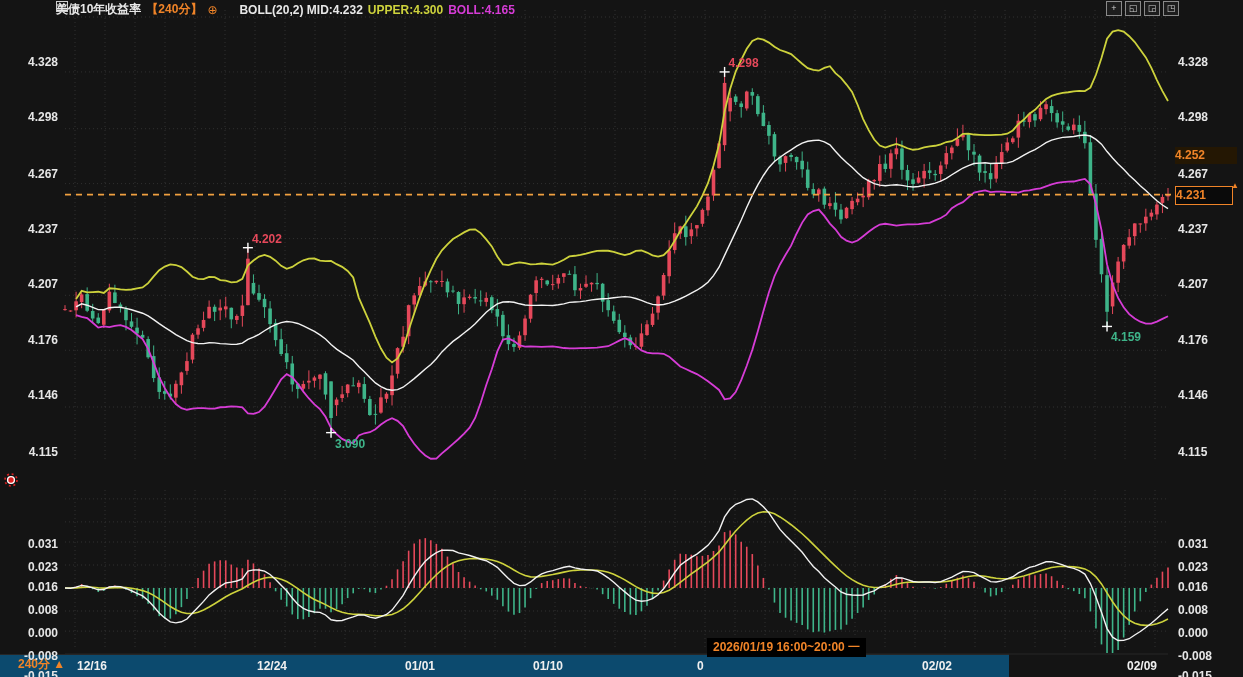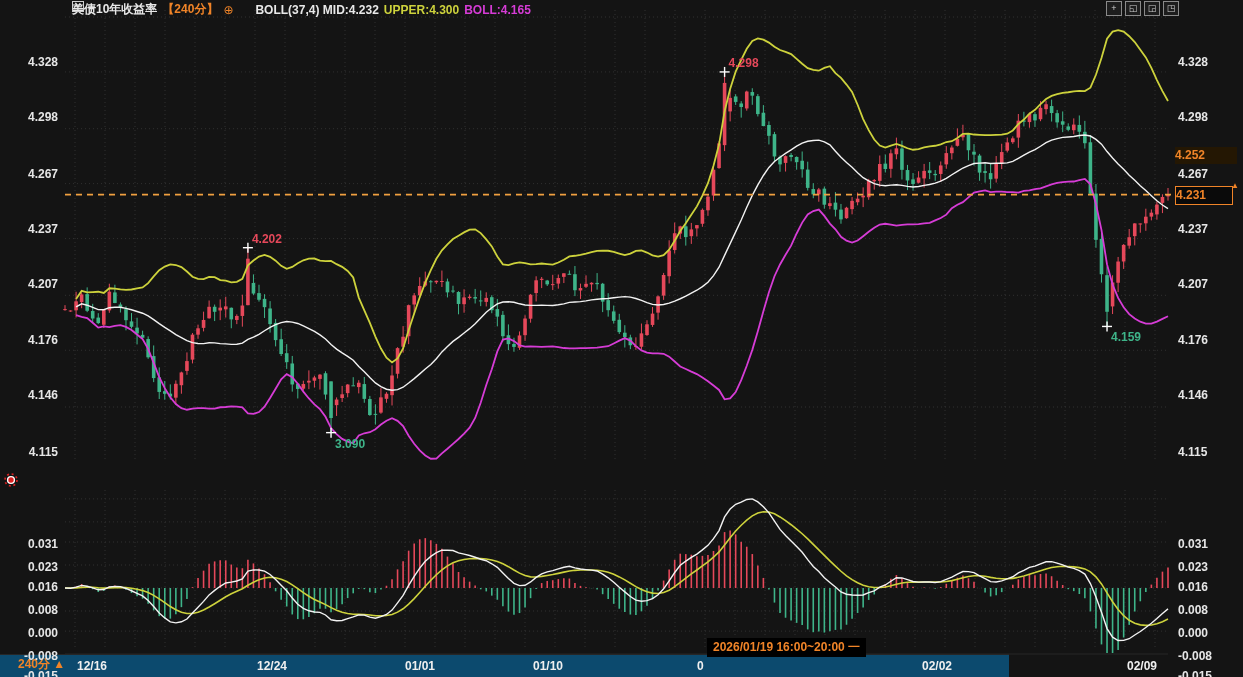--- a/index.html
+++ b/index.html
@@ -1,20 +1,20 @@
 <!DOCTYPE html>
 <html><head>
 <meta charset="utf-8">
 <style>
   html,body{margin:0;padding:0;background:#000;}
   #app{position:relative;width:1243px;height:677px;background:#141414;overflow:hidden;
        font-family:"Liberation Sans","DejaVu Sans",sans-serif;}
   .ovl{position:absolute;white-space:nowrap;}
   
-  #hdr{left:72px;top:1px;font-size:12px;font-weight:bold;color:#e8e8e8;display:flex;align-items:center;gap:5px;}
+  #hdr{left:56px;top:1px;font-size:12px;font-weight:bold;color:#e8e8e8;display:flex;align-items:center;gap:5px;}
   .t-orange{color:#f08428;}
   .t-yellow{color:#cdd23c;}
   .t-magenta{color:#d63cd6;}
   .t-white{color:#e8e8e8;}
   #expand-icon{font-weight:normal;font-size:12px;}
   .mini-icon{display:inline-block;width:12px;height:11px;}
   
   #toolbar{right:64px;top:1px;display:flex;gap:3px;}
   .tb-btn{width:14px;height:13px;border:1px solid #8a8a8a;background:#1d1d1d;color:#cfcfcf;
           font-size:9px;line-height:12px;text-align:center;cursor:pointer;}
@@ -770,21 +770,21 @@
 <div class="ovl" id="hdr">
   <span>美债10年收益率</span>
       <span class="t-orange">【240分】</span>
   <span class="t-orange" id="expand-icon">⊕</span>
   <span class="mini-icon">
     <svg width="12" height="11">
           <rect x="0.5" y="0.5" width="11" height="10" fill="none" stroke="#cfcfcf"></rect>
     <polyline points="2,7 4,4 6,6 8,3 10,5" fill="none" stroke="#e8e8e8" stroke-width="1"></polyline>
         </svg>
   </span>
-  <span class="t-white">BOLL(37,4) MID:4.232</span>
+  <span class="t-white">BOLL(20,2) MID:4.232</span>
   <span class="t-yellow">UPPER:4.300</span>
   <span class="t-magenta">BOLL:4.165</span>
 </div>
 
 <div class="ovl" id="toolbar">
   <div class="tb-btn">+</div>
   <div class="tb-btn">◱</div>
   <div class="tb-btn">◲</div>
   <div class="tb-btn">◳</div>
 </div>

